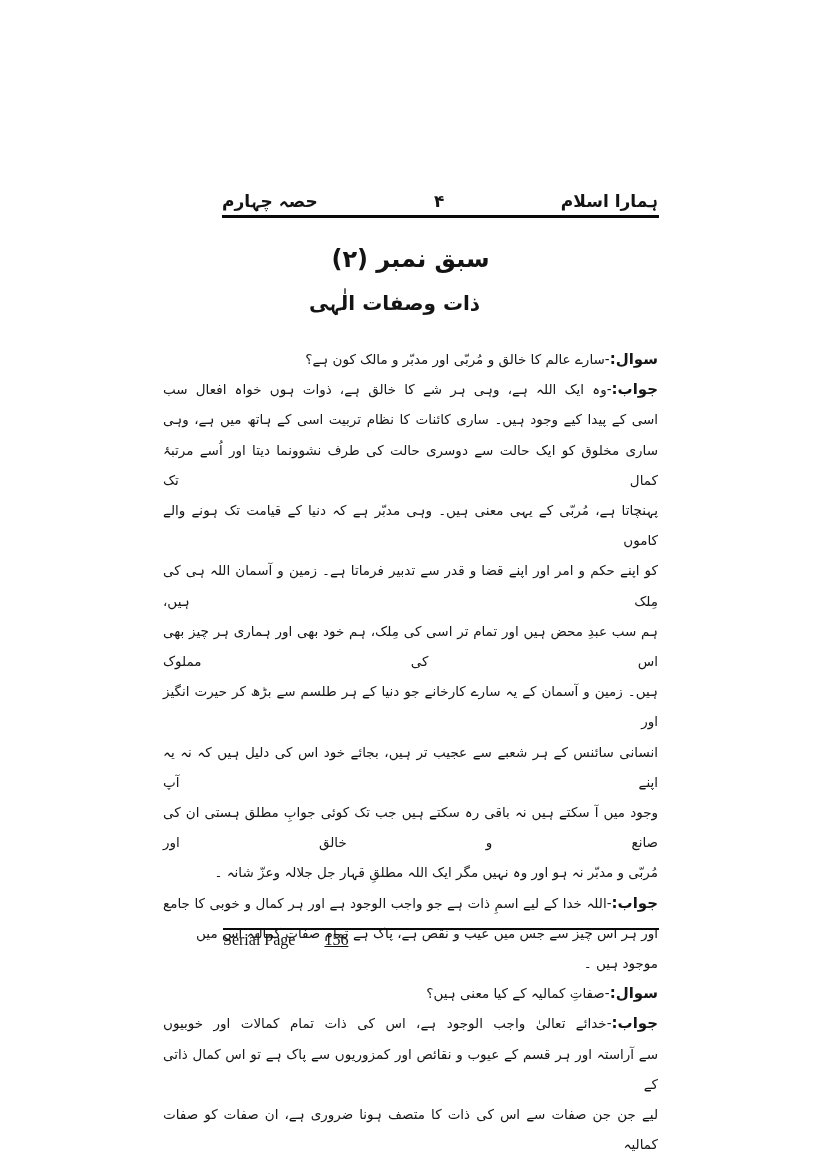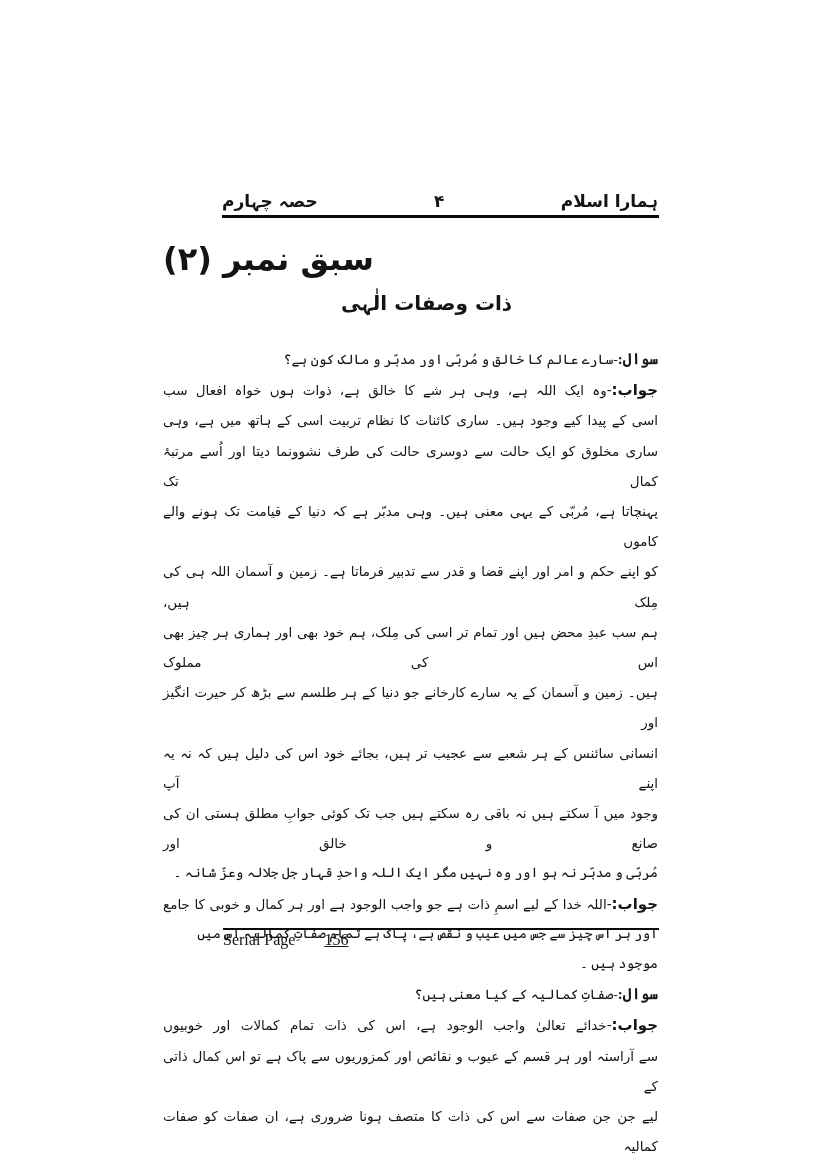--- a/index.html
+++ b/index.html
@@ -37,30 +37,30 @@
     width: 437px;
     height: 2.5px;
     background: #0a0a0a;
   }
   
   .lesson-title {
     position: absolute;
     left: 163px;
     top: 236px;
     width: 495px;
-    text-align: left;
-    direction: rtl;
-    font-family: "DejaVu Sans", sans-serif;
-    font-size: 32px;
+    text-align: center;
+    direction: rtl;
+    font-family: "DejaVu Sans", sans-serif;
+    font-size: 24px;
     font-weight: bold;
     line-height: 46px;
   }
   .lesson-subtitle {
     position: absolute;
-    left: 179px;
+    left: 147px;
     top: 289px;
     width: 495px;
     text-align: center;
     direction: rtl;
     font-family: "DejaVu Sans", sans-serif;
     font-size: 20px;
     font-weight: bold;
     line-height: 28px;
   }
   
@@ -70,21 +70,21 @@
     top: 344px;
     width: 495px;
     direction: rtl;
     font-family: "DejaVu Sans", sans-serif;
     font-size: 13.5px;
     line-height: 30.2px;
     color: #161616;
   }
   .lesson-body .line { white-space: normal; }
   .lesson-body .question,
-  .lesson-body .end { text-align: right; font-family: Liberation Serif, serif; }
+  .lesson-body .end { text-align: right; }
   .lesson-body .answer,
   .lesson-body .continuation {
     text-align: justify;
     text-align-last: justify;
     text-justify: inter-word;
   }
   .lesson-body .lead {
     font-weight: bold;
     font-size: 15px;
   }
@@ -158,21 +158,21 @@
 
       <div class="line continuation">
         <span>انسانی سائنس کے ہر شعبے سے عجیب تر ہیں، بجائے خود اس کی دلیل ہیں کہ نہ یہ اپنے آپ</span>
       </div>
 
       <div class="line continuation">
         <span>وجود میں آ سکتے ہیں نہ باقی رہ سکتے ہیں جب تک کوئی جوابِ مطلق ہستی ان کی صانع و خالق اور</span>
       </div>
 
       <div class="line end">
-        <span>مُربّی و مدبّر نہ ہو اور وہ نہیں مگر ایک اللہ واحدِ قہار جل جلالہ وعزّ شانہ ۔</span>
+        <span>مُربّی و مدبّر نہ ہو اور وہ نہیں مگر ایک اللہ مطلقِ قہار جل جلالہ وعزّ شانہ ۔</span>
       </div>
 
 
       <div class="line answer">
         <b class="lead">جواب:</b><span>-اللہ خدا کے لیے اسمِ ذات ہے جو واجب الوجود ہے اور ہر کمال و خوبی کا جامع</span>
       </div>
 
       <div class="line end">
         <span>اور ہر اس چیز سے جس میں عیب و نقص ہے، پاک ہے تمام صفاتِ کمالیہ اس میں موجود ہیں ۔</span>
       </div>

